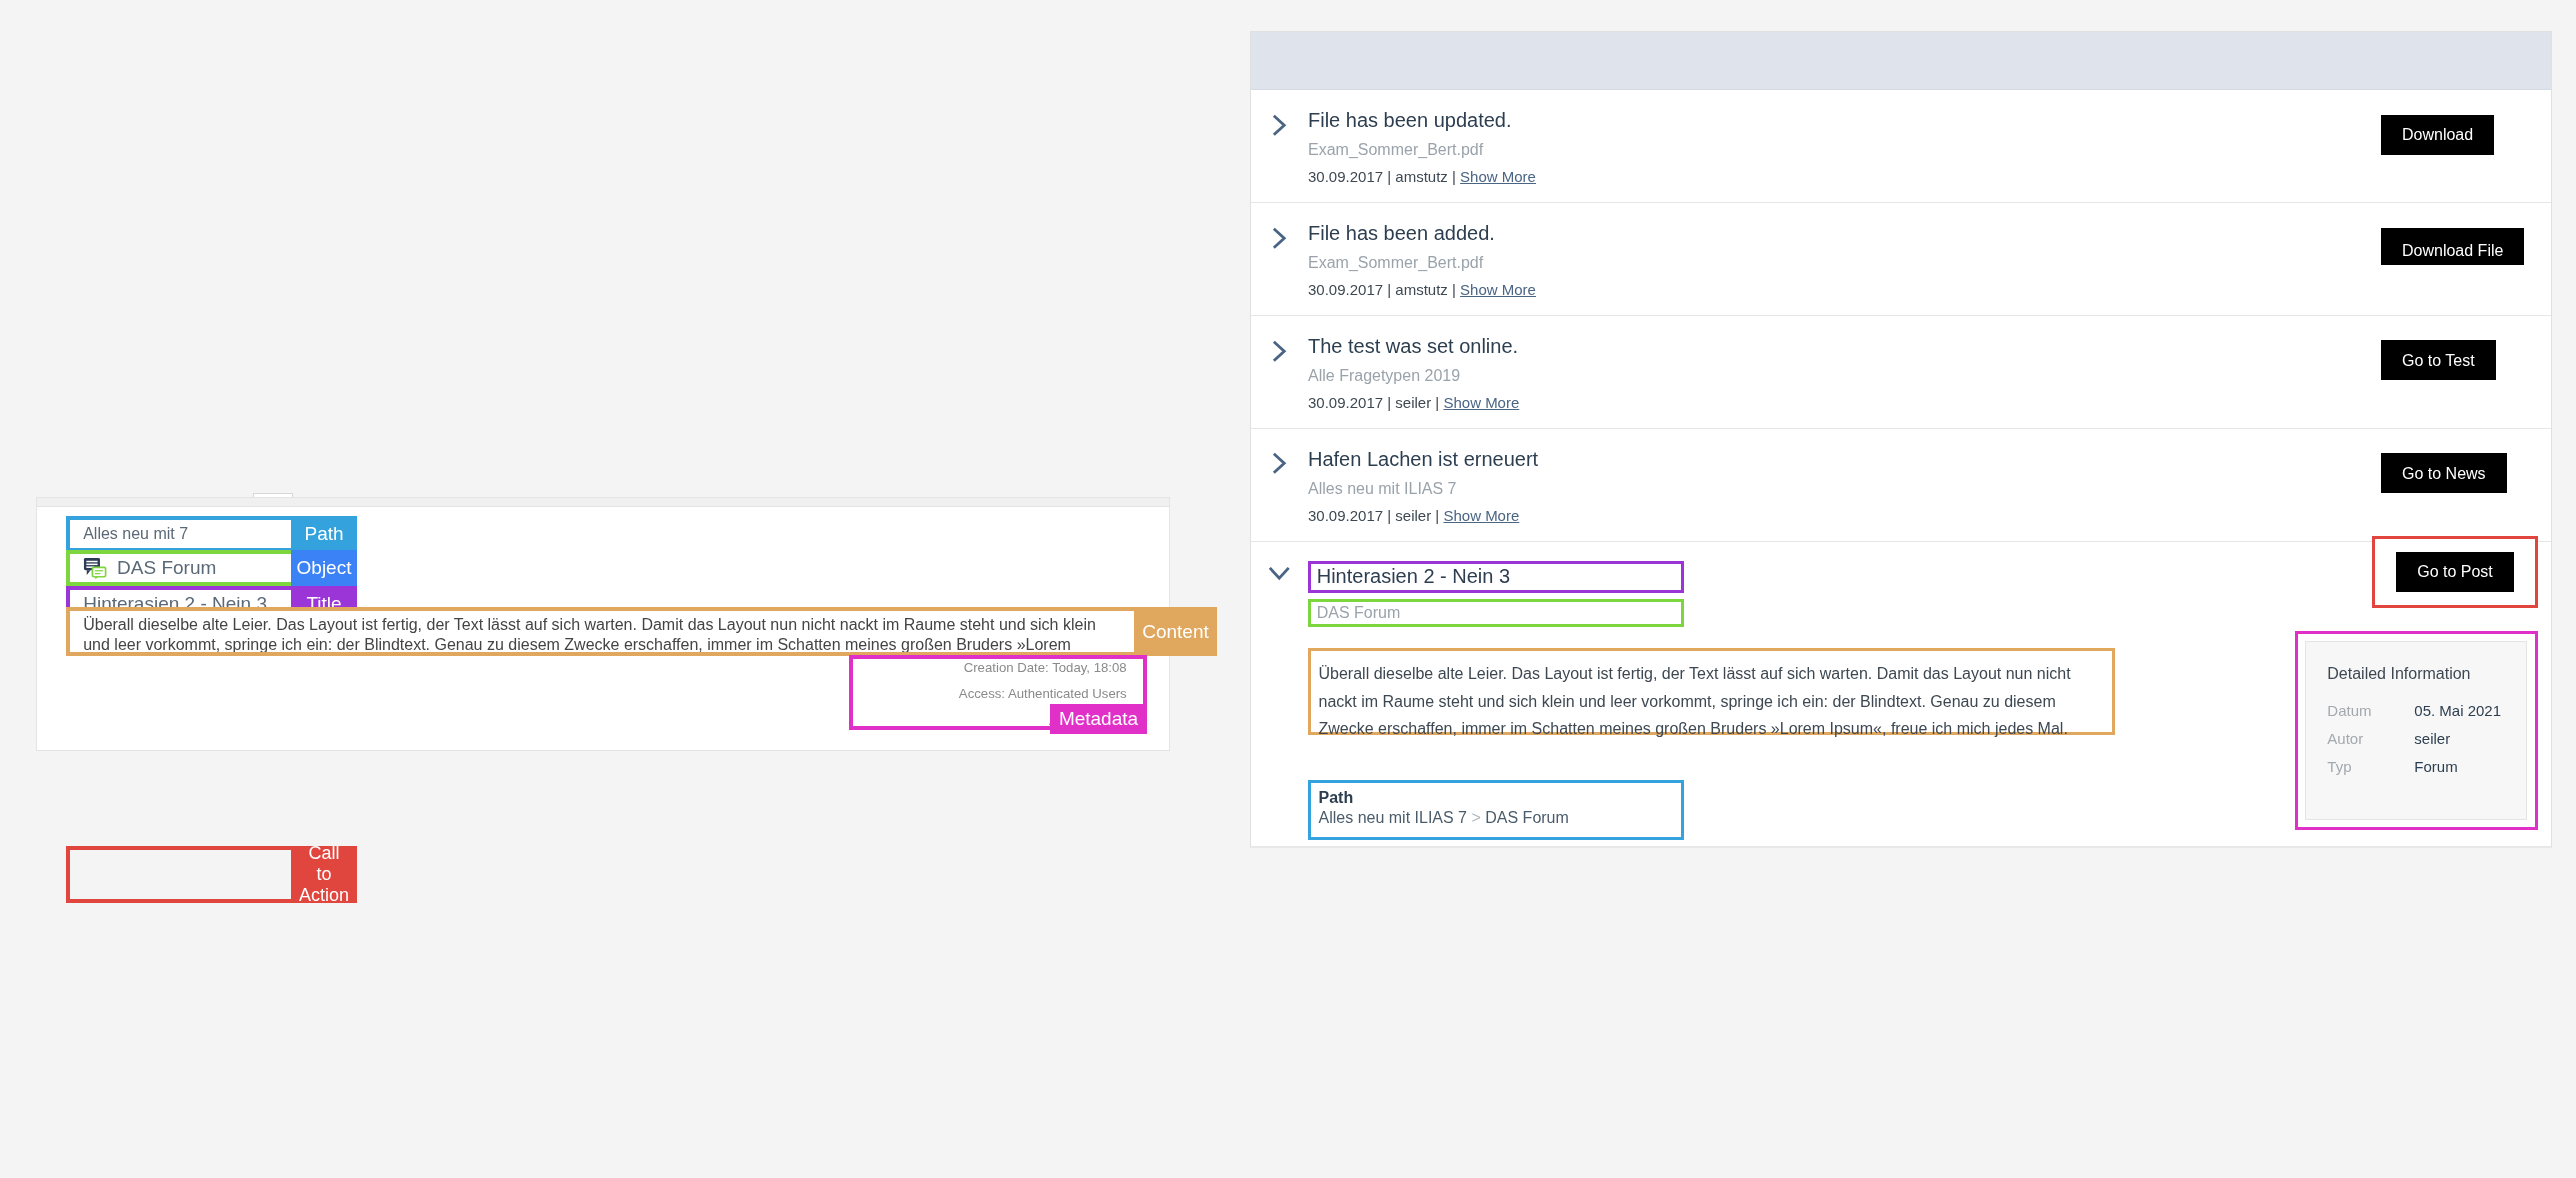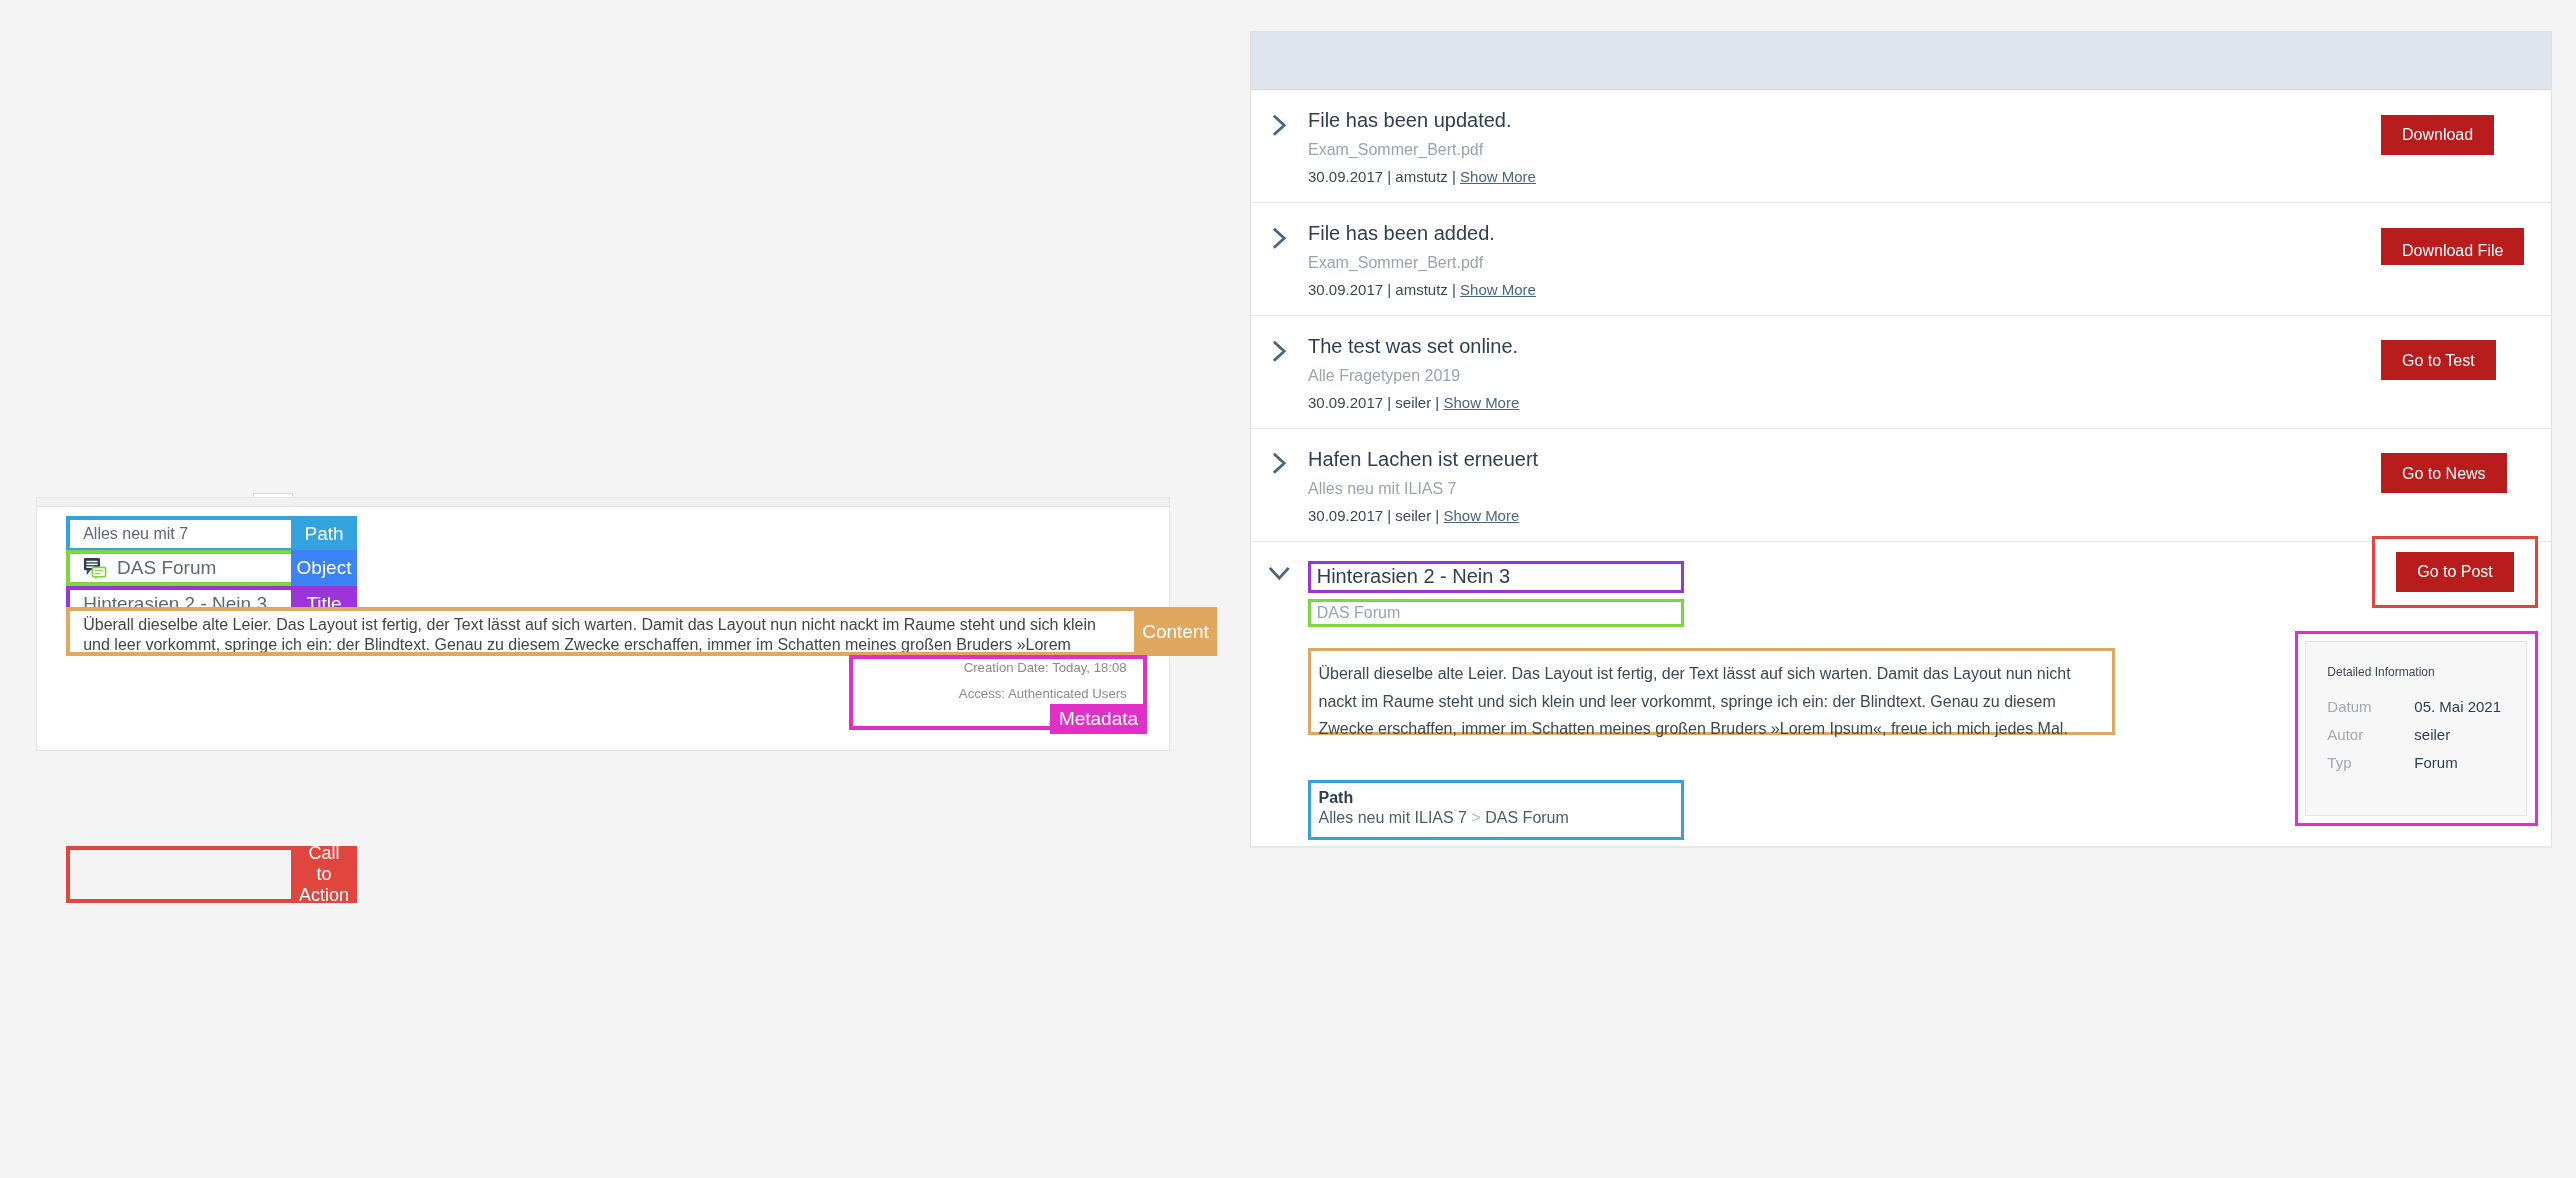--- a/index.html
+++ b/index.html
@@ -117,21 +117,21 @@
   }
   .notif-body{flex:1;min-width:0;}
   .notif-title{font-size:20px;color:#2c3e50;margin-bottom:9.4px;}
   .notif-sub{font-size:16px;color:#9aa3ab;margin-bottom:8.5px;}
   .notif-meta{font-size:15px;color:#3d4852;}
   .notif-meta .show-more{color:#4a6484;text-decoration:underline;cursor:pointer;}
   .notif-action{
     width:170px;flex:none;display:flex;justify-content:flex-start;padding-top:5.7px;
   }
   .btn{
-    background:#b91c1c;color:#ffffff;font-size:16px;
+    background:#000000;color:#ffffff;font-size:16px;
     padding:10.4px 21px;border:none;white-space:nowrap;cursor:pointer;
     line-height:1.2;
   }
   .btn-clipped{height:37px;overflow:hidden;padding:9.4px 21px 0 21px;}
 
   
   #row-expanded{border-bottom:none;padding-bottom:0;}
   #expanded-left{flex:1;min-width:0;padding-right:19px;}
   .hl{box-sizing:border-box;background:#ffffff;}
   #hl-title{border:3.8px solid #9b35d8;padding:1.9px 5.7px;width:376px;font-size:20px;color:#2c3e50;}
@@ -153,21 +153,21 @@
     border:3.8px solid #e0453e;padding:13.2px 21px;background:#ffffff;box-sizing:border-box;
   }
   #detail-wrap{
     position:absolute;right:13.2px;top:89px;width:243px;
     border:3.8px solid #e030c8;box-sizing:border-box;padding:7.5px;background:#ffffff;
   }
   #detail-card{
     background:#f7f7f7;border:0.9px solid #e4e4e4;padding:22.6px 21px 32px 21px;
   }
   #detail-card h4{
-    margin:0 0 19px 0;font-size:12px;font-weight:normal;color:#3d4852;
+    margin:0 0 19px 0;font-size:16px;font-weight:normal;color:#3d4852;
   }
   .detail-line{display:flex;font-size:15px;margin-bottom:11.3px;}
   .detail-key{width:87px;color:#a3a9ae;flex:none;}
   .detail-val{color:#2c3e50;}
 </style>
 </head>
 <body>
 
 <div id="left-diagram">
 

